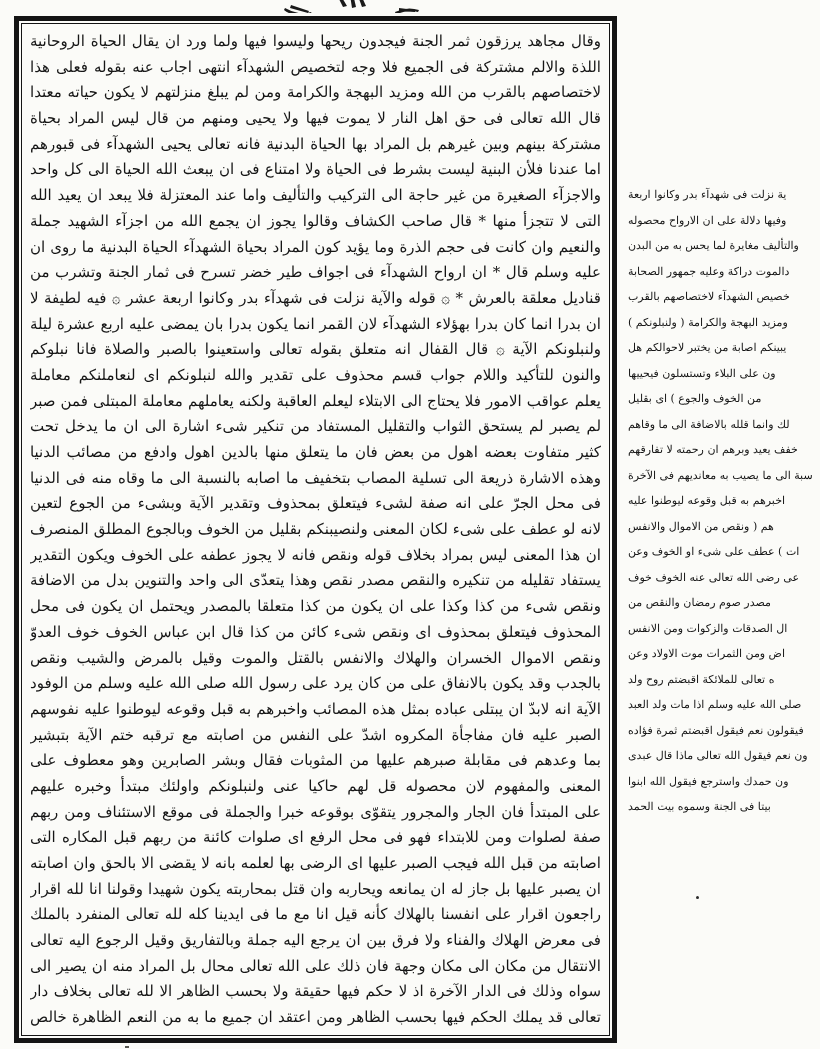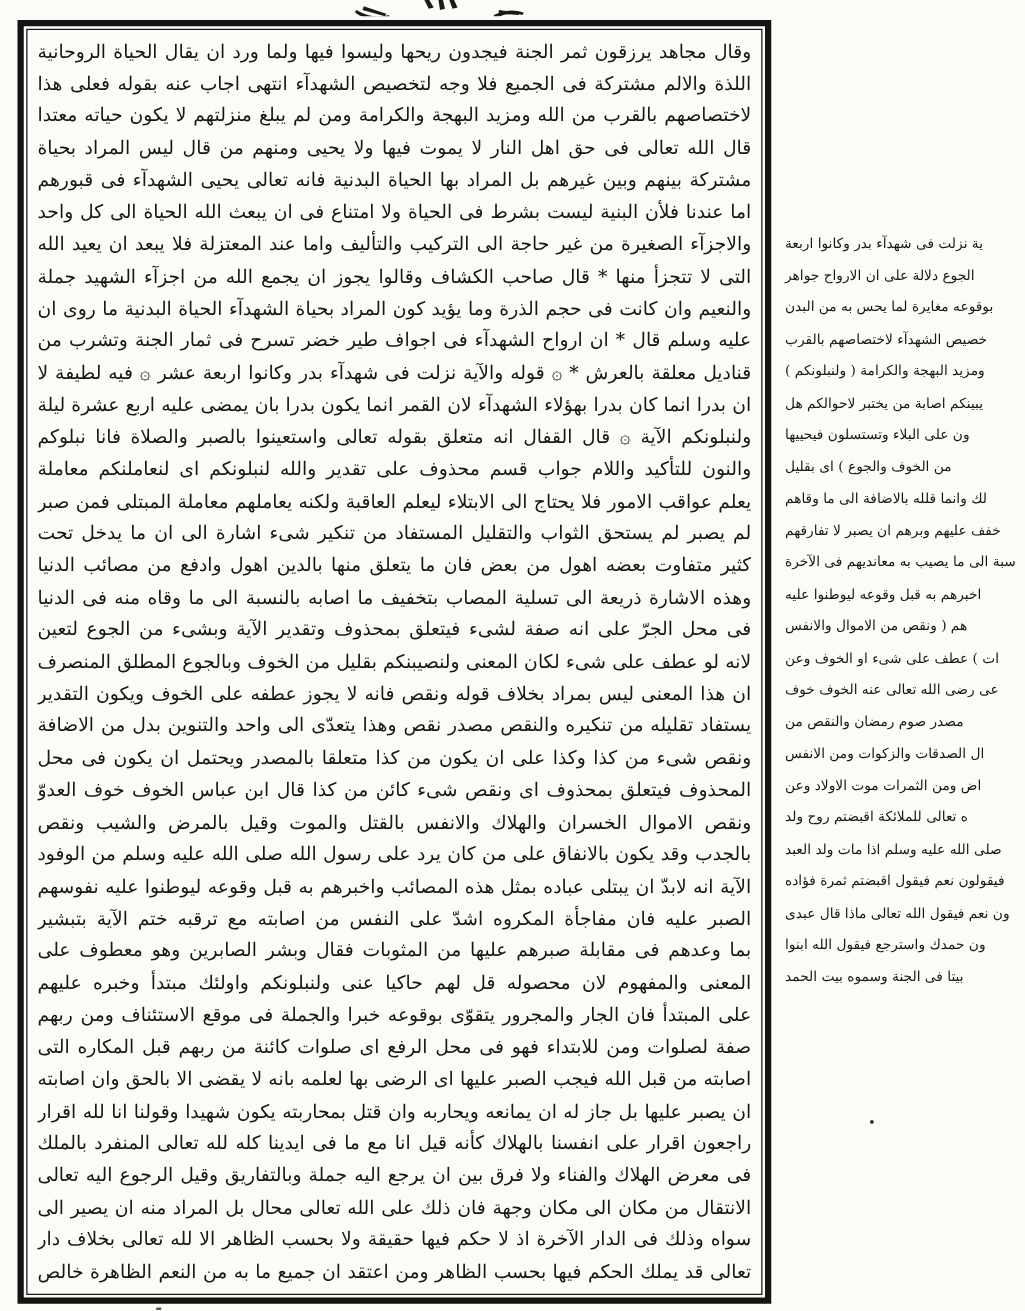--- a/index.html
+++ b/index.html
@@ -122,29 +122,30 @@
       <div class="tline">فى معرض الهلاك والفناء ولا فرق بين ان يرجع اليه جملة وبالتفاريق وقيل الرجوع اليه تعالى ليس عبارة عن</div>
       <div class="tline">الانتقال من مكان الى مكان وجهة فان ذلك على الله تعالى محال بل المراد منه ان يصير الى حيث لا يملك الحكم فيه</div>
       <div class="tline">سواه وذلك فى الدار الآخرة اذ لا حكم فيها حقيقة ولا بحسب الظاهر الا لله تعالى بخلاف دار الدنيا فان غير الله</div>
       <div class="tline">تعالى قد يملك الحكم فيها بحسب الظاهر ومن اعتقد ان جميع ما به من النعم الظاهرة خالص ملك الله تعالى وعارية</div>
     </div>
   </div>
 </div>
 
 <div class="margin-notes">
   <div class="mline">ية نزلت فى شهدآء بدر وكانوا اربعة</div>
-  <div class="mline">الجوع دلالة على ان الارواح جواهر</div>
-  <div class="mline">بوقوعه مغايرة لما يحس به من البدن</div>
+  <div class="mline">وفيها دلالة على ان الارواح محصوله</div>
+  <div class="mline">والتأليف مغايرة لما يحس به من البدن</div>
+  <div class="mline">دالموت دراكة وعليه جمهور الصحابة</div>
   <div class="mline">خصيص الشهدآء لاختصاصهم بالقرب</div>
   <div class="mline">ومزيد البهجة والكرامة ( ولنبلونكم )</div>
   <div class="mline">يبينكم اصابة من يختبر لاحوالكم هل</div>
   <div class="mline">ون على البلاء وتستسلون فيحييها</div>
   <div class="mline">من الخوف والجوع ) اى بقليل</div>
   <div class="mline">لك وانما قلله بالاضافة الى ما وقاهم</div>
-  <div class="mline">خفف عليهم وبرهم ان يصبر لا تفارقهم</div>
+  <div class="mline">خفف يعيد وبرهم ان رحمته لا تفارقهم</div>
   <div class="mline">سبة الى ما يصيب به معانديهم فى الآخرة</div>
   <div class="mline">اخبرهم به قبل وقوعه ليوطنوا عليه</div>
   <div class="mline">هم ( ونقص من الاموال والانفس</div>
   <div class="mline">ات ) عطف على شىء او الخوف وعن</div>
   <div class="mline">عى رضى الله تعالى عنه الخوف خوف</div>
   <div class="mline">مصدر صوم رمضان والنقص من</div>
   <div class="mline">ال الصدقات والزكوات ومن الانفس</div>
   <div class="mline">اض ومن الثمرات موت الاولاد وعن</div>
   <div class="mline">ه تعالى للملائكة اقبضتم روح ولد</div>
   <div class="mline">صلى الله عليه وسلم اذا مات ولد العبد</div>

